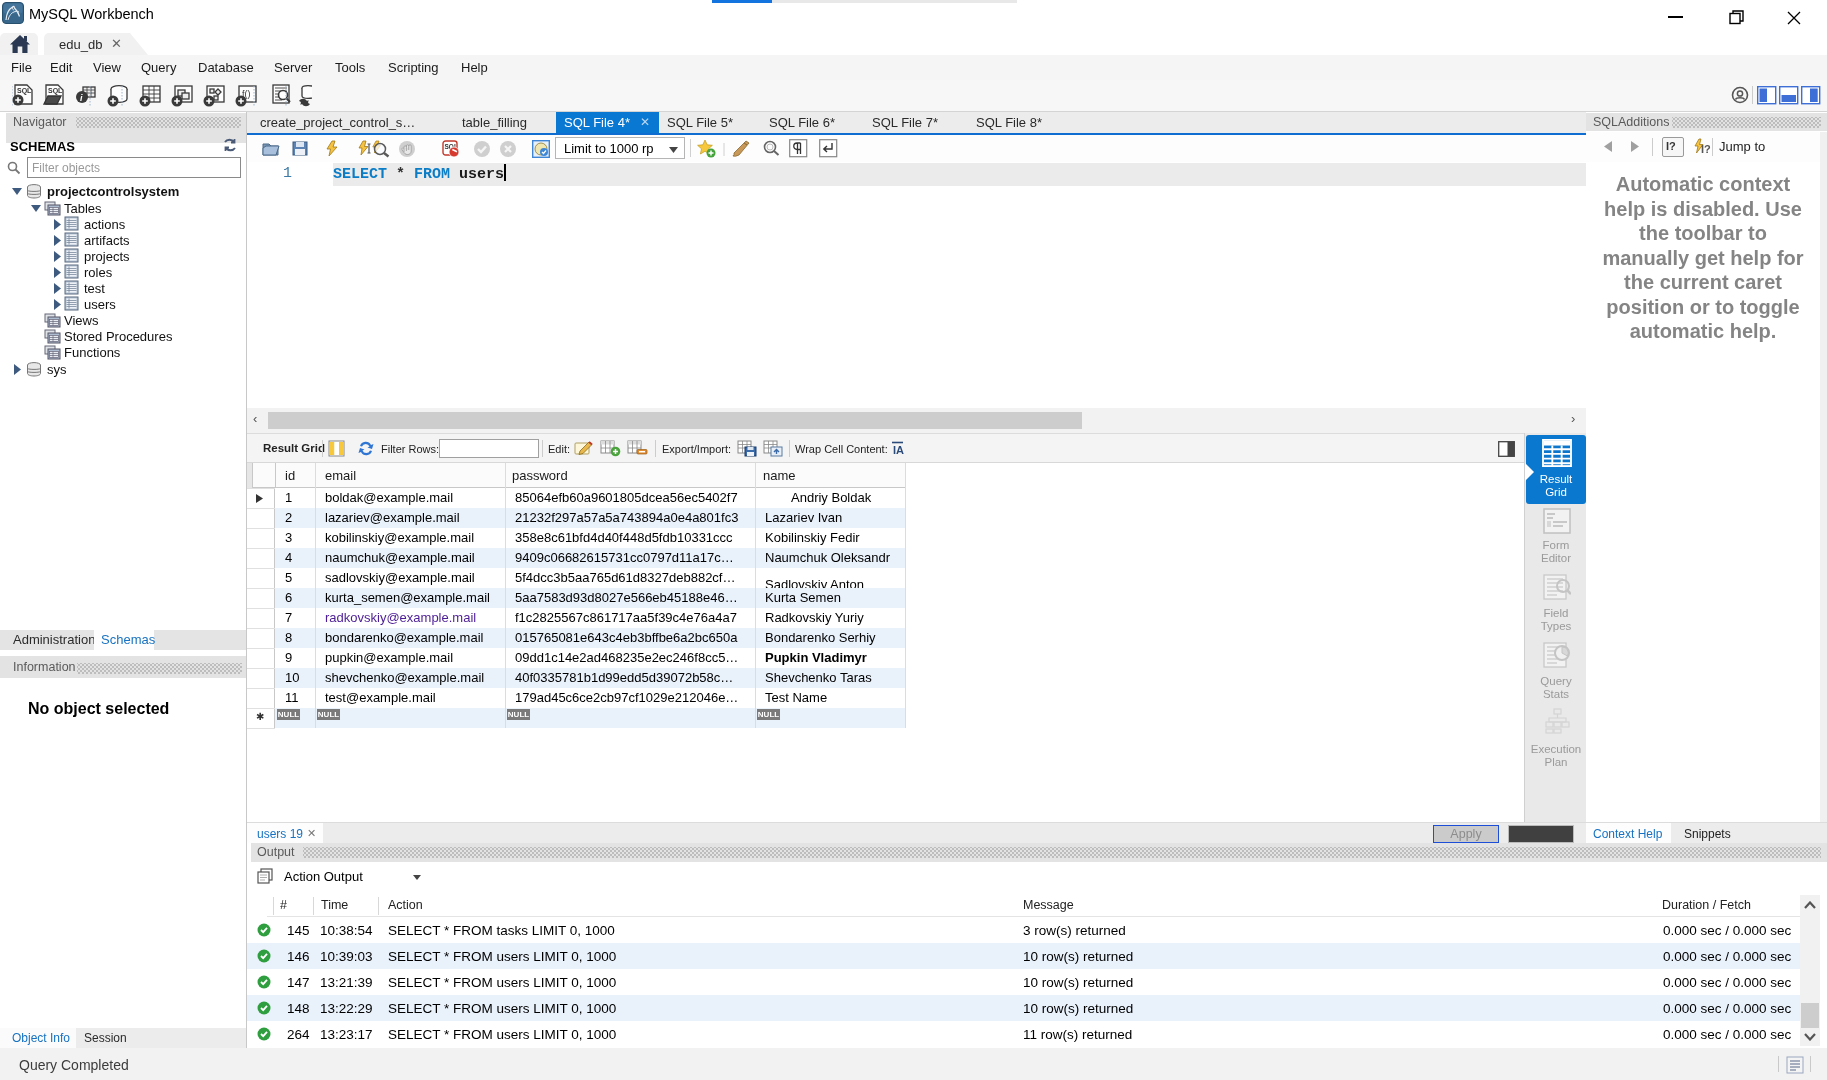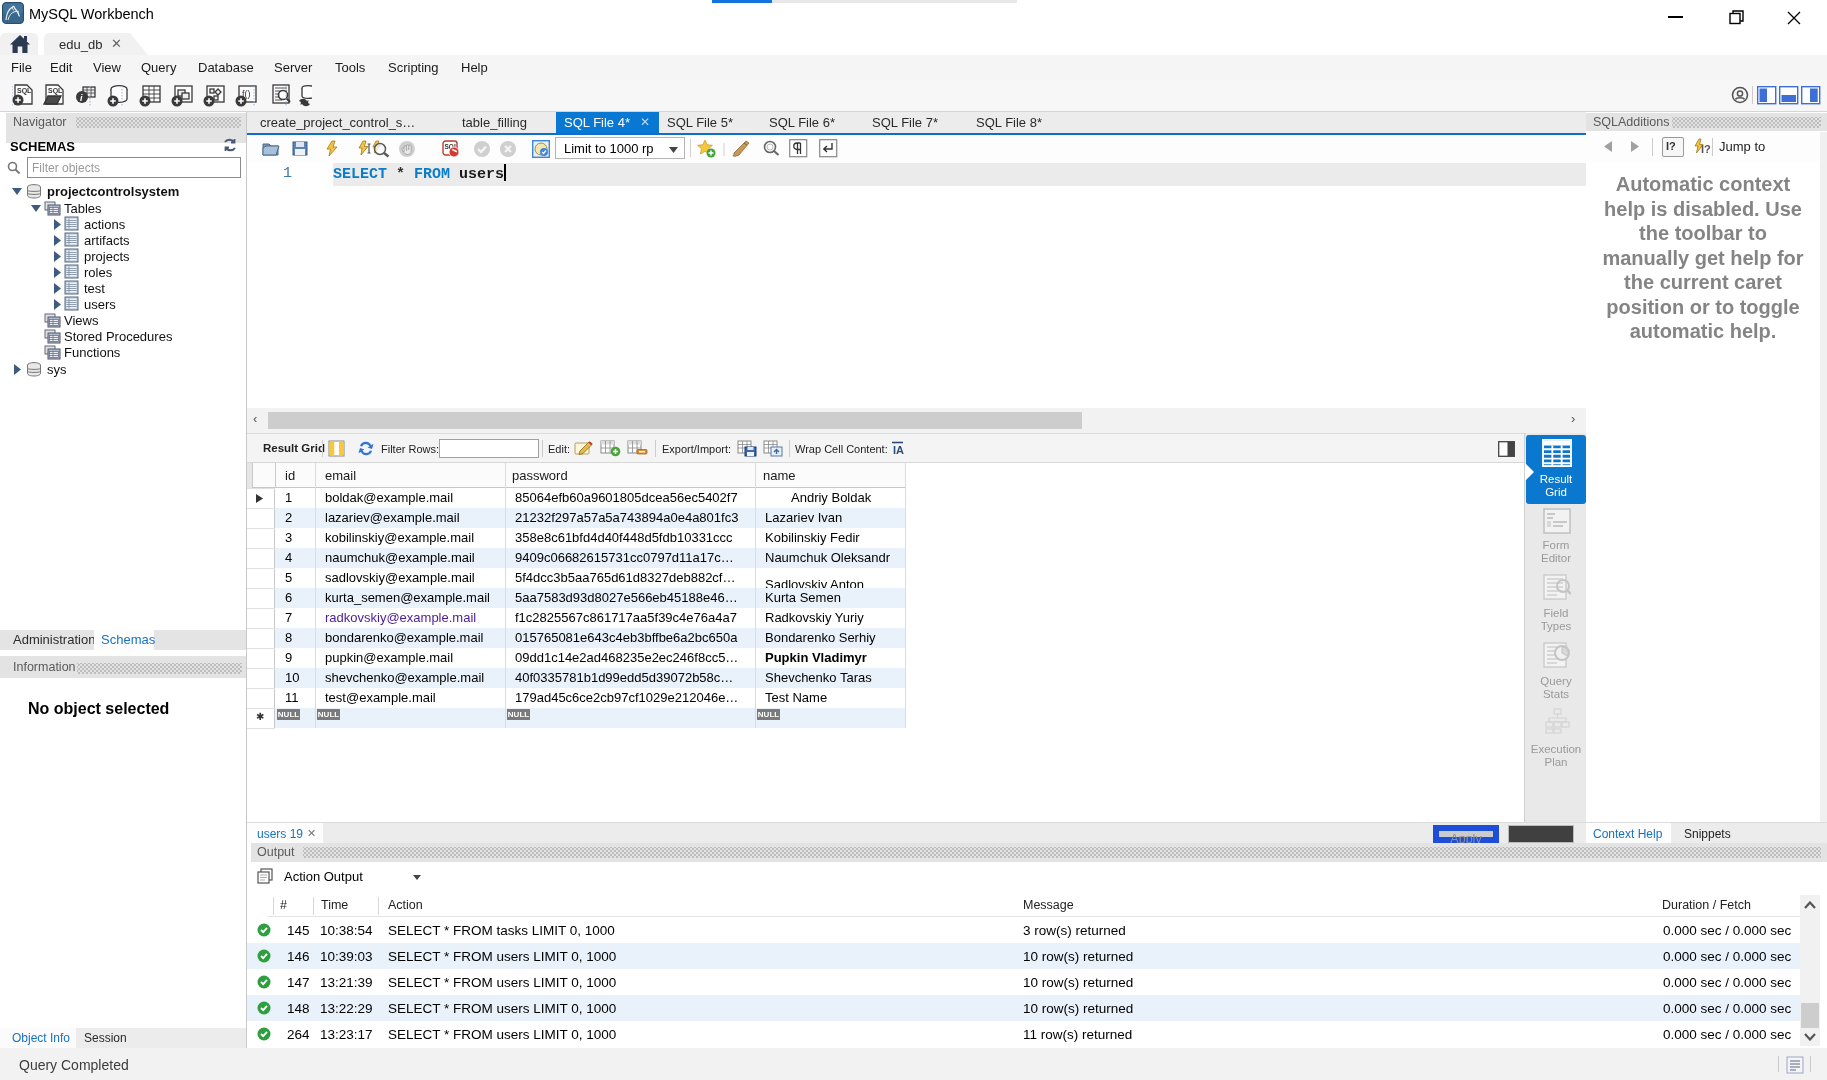--- a/index.html
+++ b/index.html
@@ -591,21 +591,21 @@
       <rect x="1" y="21" width="7" height="4" fill="none" stroke="#d4d4d4" stroke-width="1.2"></rect>
       <rect x="9" y="21" width="7" height="4" fill="none" stroke="#d4d4d4" stroke-width="1.2"></rect>
     </svg>
     <div class="abs" style="left:0;top:310px;width:62px;text-align:center;color:#9a9a9a;font-size:11.5px;line-height:13px;">Execution<br>Plan</div>
   </div>
 
   <div class="abs" style="left:0;top:710px;width:1339px;height:21px;background:#ececec;border-top:1px solid #dcdcdc;">
     <div class="abs" style="left:0;top:0;width:76px;height:21px;background:#fdfdfd;"></div>
     <span class="abs" style="left:10px;top:4px;color:#1772c2;font-size:12px;">users 19</span>
     <span class="abs" style="left:60px;top:4px;color:#777;font-size:11px;">✕</span>
-    <div class="abs" style="left:1186px;top:2px;width:66px;height:18px;background:#cbcbcb;border:6px solid #1d4ed8;text-align:center;color:#8c8c8c;font-size:12.5px;padding-top:1px;">Apply</div>
+    <div class="abs" style="left:1186px;top:2px;width:66px;height:18px;background:#cbcbcb;border:1px solid #1d4ed8;text-align:center;color:#8c8c8c;font-size:12.5px;padding-top:1px;">Apply</div>
     <div class="abs" style="left:1261px;top:2px;width:66px;height:18px;background:#404040;border:1px solid #bbb;text-align:center;color:#8c8c8c;font-size:12.5px;padding-top:15px;">Revert</div>
   </div>
 </div>
 
 <div class="abs" id="rightpanel" style="left:1586px;top:112px;width:241px;height:936px;background:#fff;">
   <div class="abs hdr" style="left:0;top:1px;width:241px;height:18px;">
     <span class="abs" style="left:7px;top:2px;font-size:12.5px;">SQLAdditions</span>
     <div class="abs dots" style="left:86px;top:4px;width:149px;height:11px;"></div>
   </div>
 

